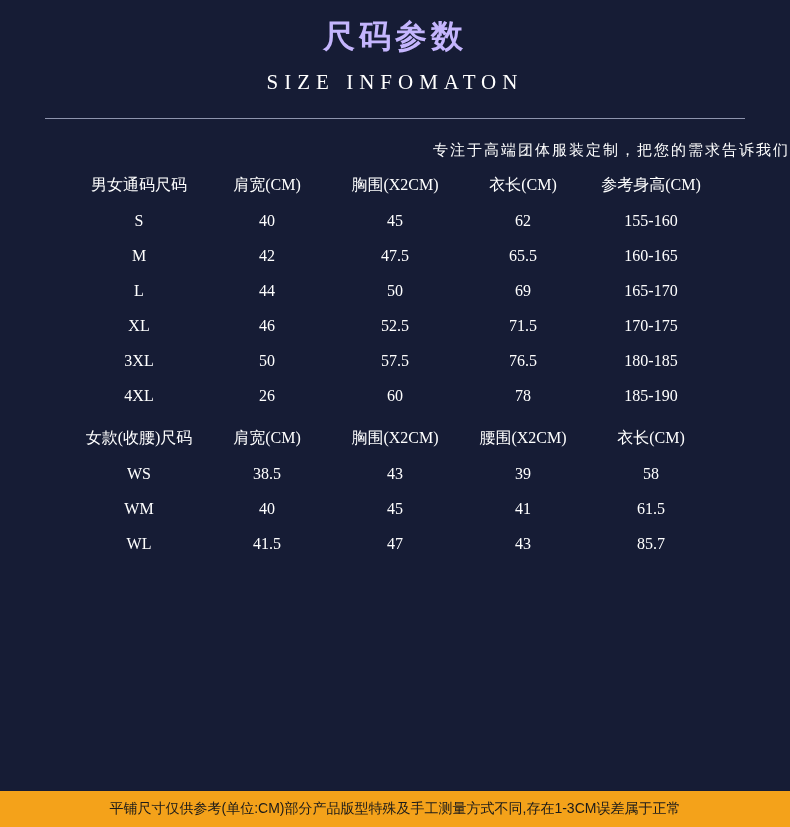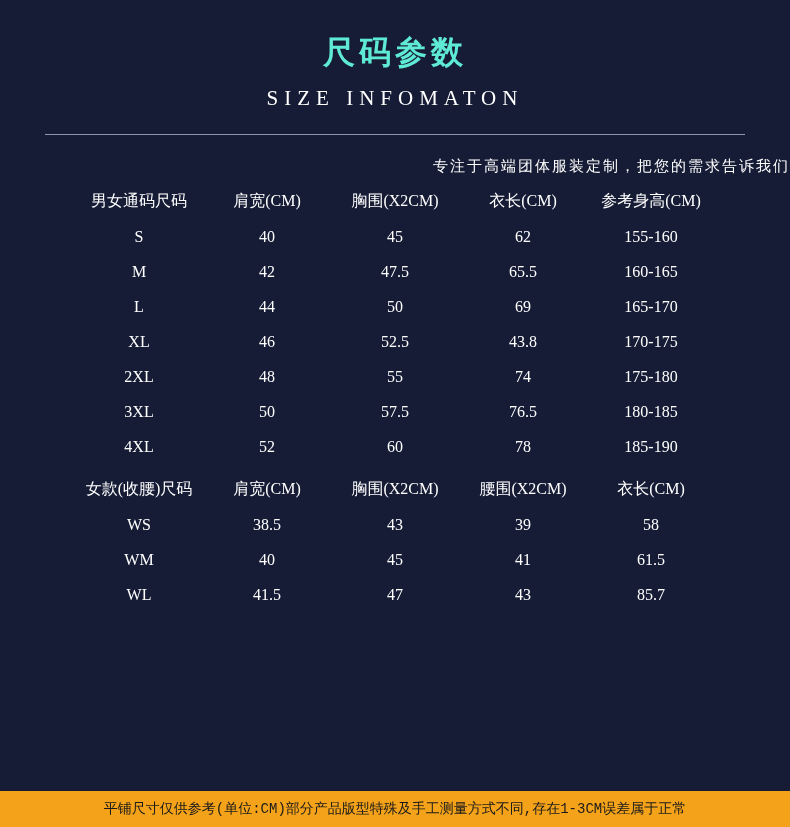--- a/index.html
+++ b/index.html
@@ -22,23 +22,22 @@
   }
   .header {
     text-align: center;
     padding-top: 14px;
   }
   .title-cn {
     font-size: 32px;
     letter-spacing: 4px;
     font-weight: bold;
     font-family: "DejaVu Serif", serif;
-    color: #5eead4;
+    color: #c4b5fd;
     line-height: 44px;
-    margin-top: 16px;
   }
   .title-en {
     font-size: 21px;
     letter-spacing: 6px;
     font-family: "Liberation Serif", serif;
     color: #ffffff;
     margin-top: 10px;
     line-height: 28px;
   }
   .divider {
@@ -104,21 +103,21 @@
     left: 0;
     bottom: 0;
     width: 790px;
     height: 36px;
     background: #f4a21a;
     color: #1a1a1a;
     font-size: 14px;
     display: flex;
     align-items: center;
     justify-content: center;
-    font-family: Liberation Mono, monospace;
+    font-family: Liberation Sans, sans-serif;
     letter-spacing: 0px;
   }
 </style>
 </head>
 <body>
 
 <div class="page">
 
   <div class="header">
     <div class="title-cn">尺码参数</div>
@@ -158,40 +157,33 @@
         <td class="size-name">L</td>
         <td>44</td>
         <td>50</td>
         <td>69</td>
         <td>165-170</td>
       </tr>
       <tr>
         <td class="size-name">XL</td>
         <td>46</td>
         <td>52.5</td>
-        <td>43.8</td>
+        <td>71.5</td>
         <td>170-175</td>
-      </tr>
-      <tr>
-        <td class="size-name">2XL</td>
-        <td>48</td>
-        <td>55</td>
-        <td>74</td>
-        <td>175-180</td>
       </tr>
       <tr>
         <td class="size-name">3XL</td>
         <td>50</td>
         <td>57.5</td>
         <td>76.5</td>
         <td>180-185</td>
       </tr>
       <tr>
         <td class="size-name">4XL</td>
-        <td>52</td>
+        <td>26</td>
         <td>60</td>
         <td>78</td>
         <td>185-190</td>
       </tr>
     </tbody>
   </table>
 
   <table class="size-table tbl2">
     <thead>
       <tr>

